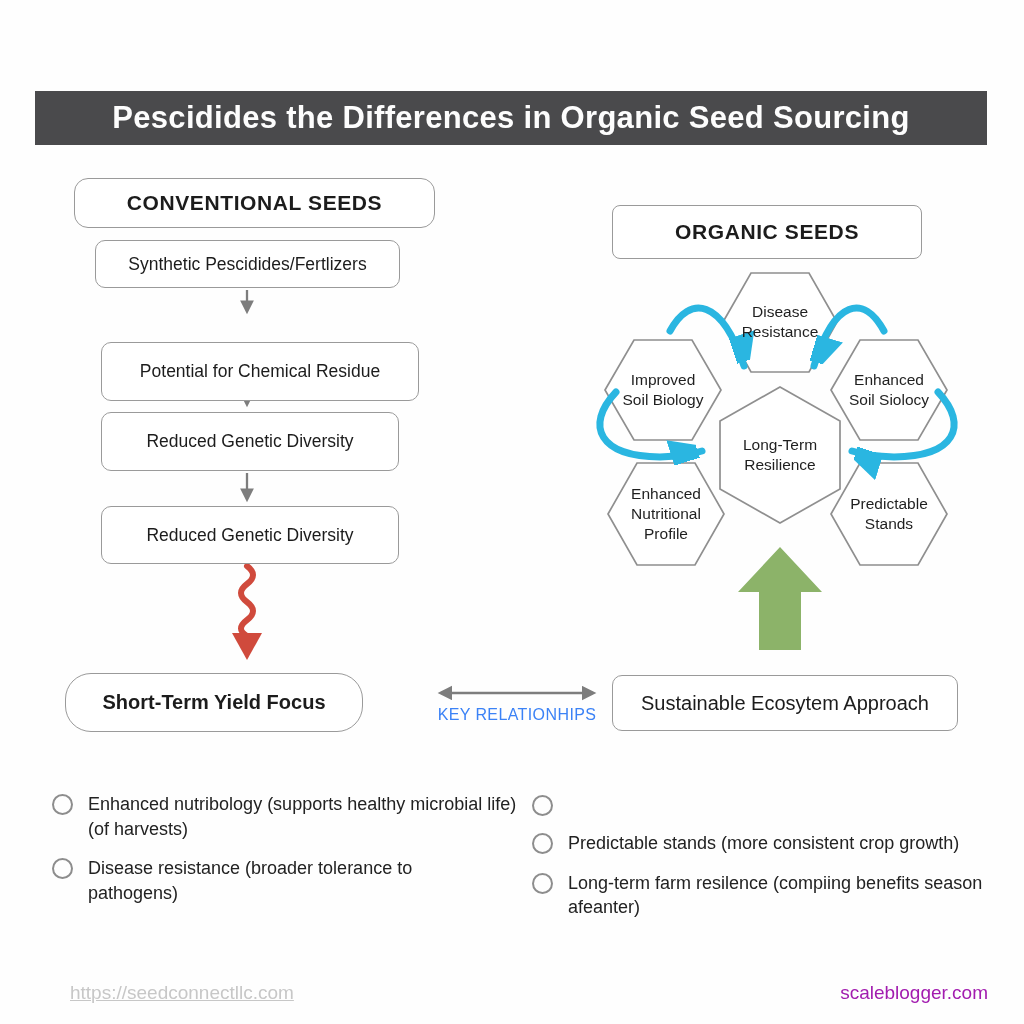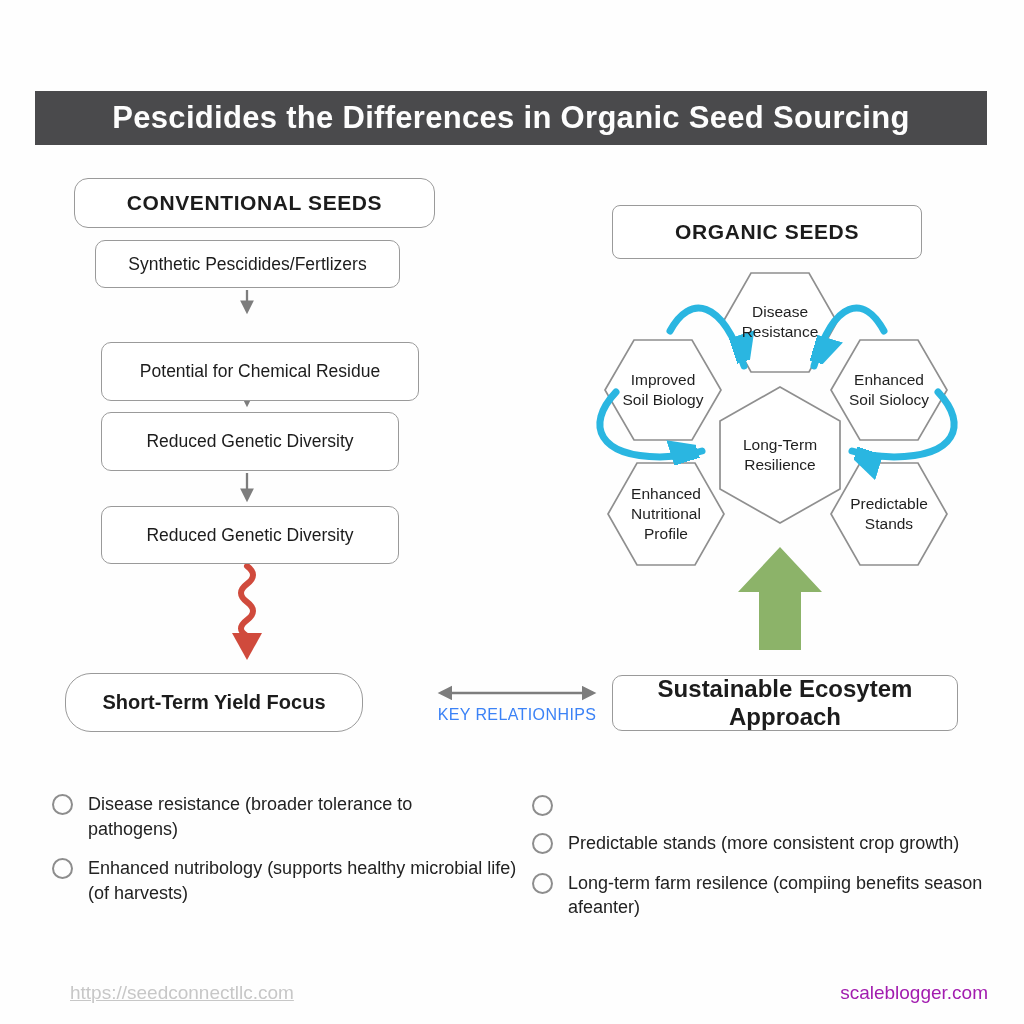--- a/index.html
+++ b/index.html
@@ -18,21 +18,21 @@
   }
   .node{
     position:absolute; background:#ffffff;
     border:1.7px solid #9a9a9a; border-radius:10px;
     display:flex; align-items:center; justify-content:center;
     text-align:center; box-sizing:border-box;
   }
   .hdr{ font-size:21px; font-weight:700; letter-spacing:.6px; border-radius:8px;}
   .step{ font-size:17.5px; font-weight:400; }
   .outcome-l{ font-size:20px; font-weight:700; }
-  .outcome-r{ font-size:24px; font-weight:700; }
+  .outcome-r{ font-size:20px; font-weight:400; }
   .gfx{ position:absolute; left:0; top:0; }
   .hex-label{
     position:absolute; transform:translate(-50%,-50%);
     white-space:pre-line; text-align:center;
     font-size:15.5px; line-height:1.3; font-weight:500; color:#1f1f1f;
   }
   .key-label{
     position:absolute; left:437px; top:706px; width:160px;
     text-align:center; font-size:16px; font-weight:500;
     letter-spacing:.4px; color:#3b82f6;
@@ -146,25 +146,25 @@
 
   <div class="node outcome-r" style="left:612px; top:675px; width:346px; height:56px;">
     <span>Sustainable Ecosytem Approach</span>
   </div>
 
   <div class="key-label">KEY RELATIONHIPS</div>
 
   <div class="bullets left">
     <div class="bullet">
       <span class="dot"></span>
-      <span class="txt" style="width:348px;">Disease resistance (broader tolerance to pathogens)</span>
+      <span class="txt" style="width:447px;">Enhanced nutribology (supports healthy microbial life) (of harvests)</span>
     </div>
     <div class="bullet">
       <span class="dot"></span>
-      <span class="txt" style="width:447px;">Enhanced nutribology (supports healthy microbial life) (of harvests)</span>
+      <span class="txt" style="width:348px;">Disease resistance (broader tolerance to pathogens)</span>
     </div>
   </div>
 
   <div class="bullets right">
     <div class="bullet">
       <span class="dot"></span>
     </div>
     <div class="bullet">
       <span class="dot"></span>
       <span class="txt" style="width:460px;">Predictable stands (more consistent crop growth)</span>

